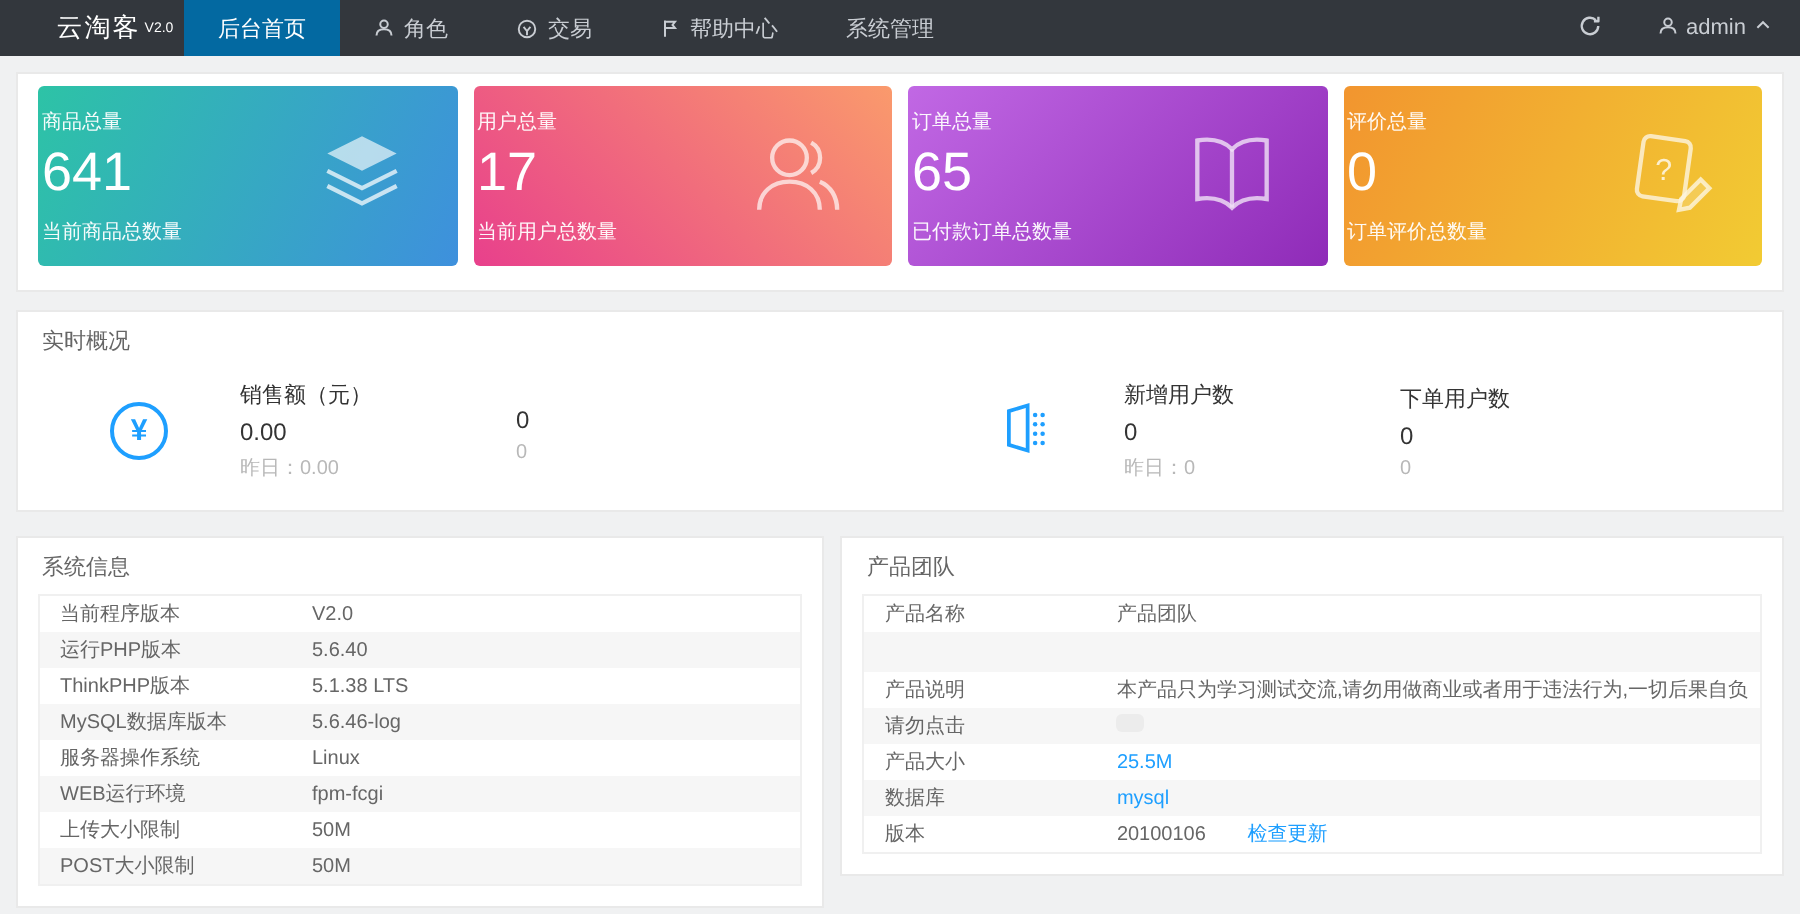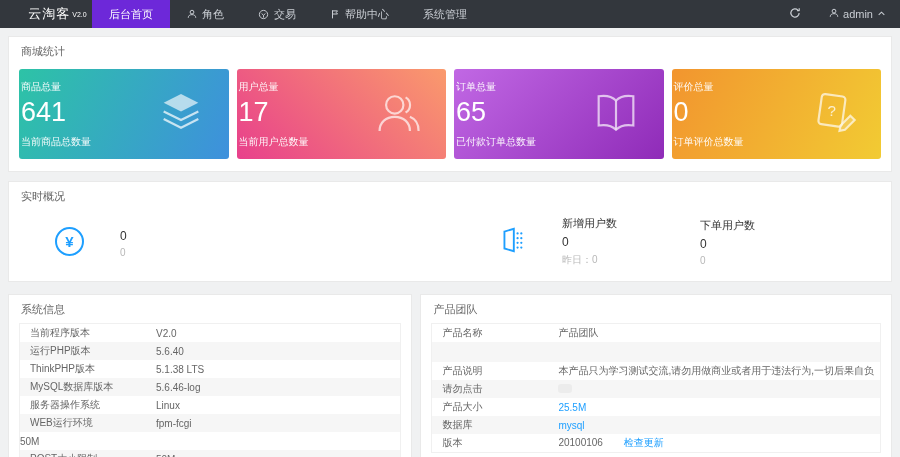--- a/index.html
+++ b/index.html
@@ -6,21 +6,21 @@
   html,body { width:900px; height:457px; overflow:hidden; }
   body {
     font-family:"Liberation Sans","DejaVu Sans",sans-serif;
     background:#f0f1f2; color:#666; font-size:12px;
   }
   
   .navbar { height:28px; background:#33373d; display:flex; align-items:stretch; }
   .logo { width:92px; display:flex; align-items:center; justify-content:center; color:#fff; font-size:13px; letter-spacing:1px;padding-left:23px; }
   .logo sup { font-size:7px; margin-left:2px; letter-spacing:0; }
   .nav-item { display:flex; align-items:center; gap:5px; padding:0 17px; color:#c9cdd3; font-size:11px; cursor:pointer; }
-  .nav-item.active { background:#6d28d9; color:#fff; }
+  .nav-item.active { background:#0369a1; color:#fff; }
   .nav-item svg { display:block; }
   .nav-spacer { flex:1; }
   .nav-right { display:flex; align-items:center; gap:4px; padding:0 14px; color:#c9cdd3; font-size:11px; cursor:pointer; }
   
   .panel { background:#fff; border:1px solid #e9e9e9; margin:0 8px; }
   .panel-title { padding:7px 12px 4px; font-size:11px; color:#666; }
   
   .cards { display:flex; gap:8px; padding:6px 10px 12px; }
   .card { flex:1; height:90px; border-radius:3px; color:#fff; position:relative; padding:11px 2px; overflow:hidden; }
   .card-label { font-size:10px; opacity:.95; }
@@ -111,21 +111,20 @@
     <span>admin</span>
     <span>
       <svg width="9" height="9" viewBox="0 0 16 16" fill="none" stroke="#c9cdd3" stroke-width="1.8">
         <path d="M3 10.5 8 5.5l5 5"></path>
       </svg>
     </span>
   </div>
 </div>
 
 <div class="panel" style="margin-top:8px;">
-  <div class="panel-title">商城统计</div>
   <div class="cards">
 
     <div class="card" style="background: linear-gradient(115deg, rgb(45, 195, 166), rgb(62, 144, 221));">
       <div class="card-label">商品总量</div>
       <div class="card-value">641</div>
       <div class="card-sub">当前商品总数量</div>
       <span class="card-icon">
         <svg width="52" height="52" viewBox="0 0 48 48" fill="none" stroke="rgba(255,255,255,.85)" stroke-width="2">
           <path d="M24 7 40 15 24 23 8 15Z" fill="rgba(255,255,255,.75)" stroke="none"></path>
           <path d="M8 23 24 31 40 23"></path>
@@ -173,20 +172,25 @@
     </div>
 
   </div>
 </div>
 
 <div class="panel" style="margin-top:9px;">
   <div class="panel-title">实时概况</div>
   <div class="rt-row">
     <div class="rt-half">
       <div class="rt-icon yuan-circle">¥</div>
+      <div class="rt-group">
+        <div class="rt-label">销售额（元）</div>
+        <div class="rt-value">0.00</div>
+        <div class="rt-sub">昨日：0.00</div>
+      </div>
       <div class="rt-group">
         <div class="rt-value">0</div>
         <div class="rt-sub">0</div>
       </div>
     </div>
     <div class="rt-half">
       <div class="rt-icon">
         <svg width="30" height="30" viewBox="0 0 32 32" fill="none">
           <path d="M9 7 19 4v24L9 25Z" stroke="#1e9fff" stroke-width="2"></path>
           <g fill="#1e9fff">
@@ -238,20 +242,21 @@
       </div>
       <div class="trow">
         <div class="tlbl">服务器操作系统</div>
         <div class="tval">Linux</div>
       </div>
       <div class="trow">
         <div class="tlbl">WEB运行环境</div>
         <div class="tval">fpm-fcgi</div>
       </div>
       <div class="trow">
+        <div class="tlbl">上传大小限制</div>
         <div class="tval">50M</div>
       </div>
       <div class="trow">
         <div class="tlbl">POST大小限制</div>
         <div class="tval">50M</div>
       </div>
     </div>
   </div>
 
   <div class="panel-b panel-right">

